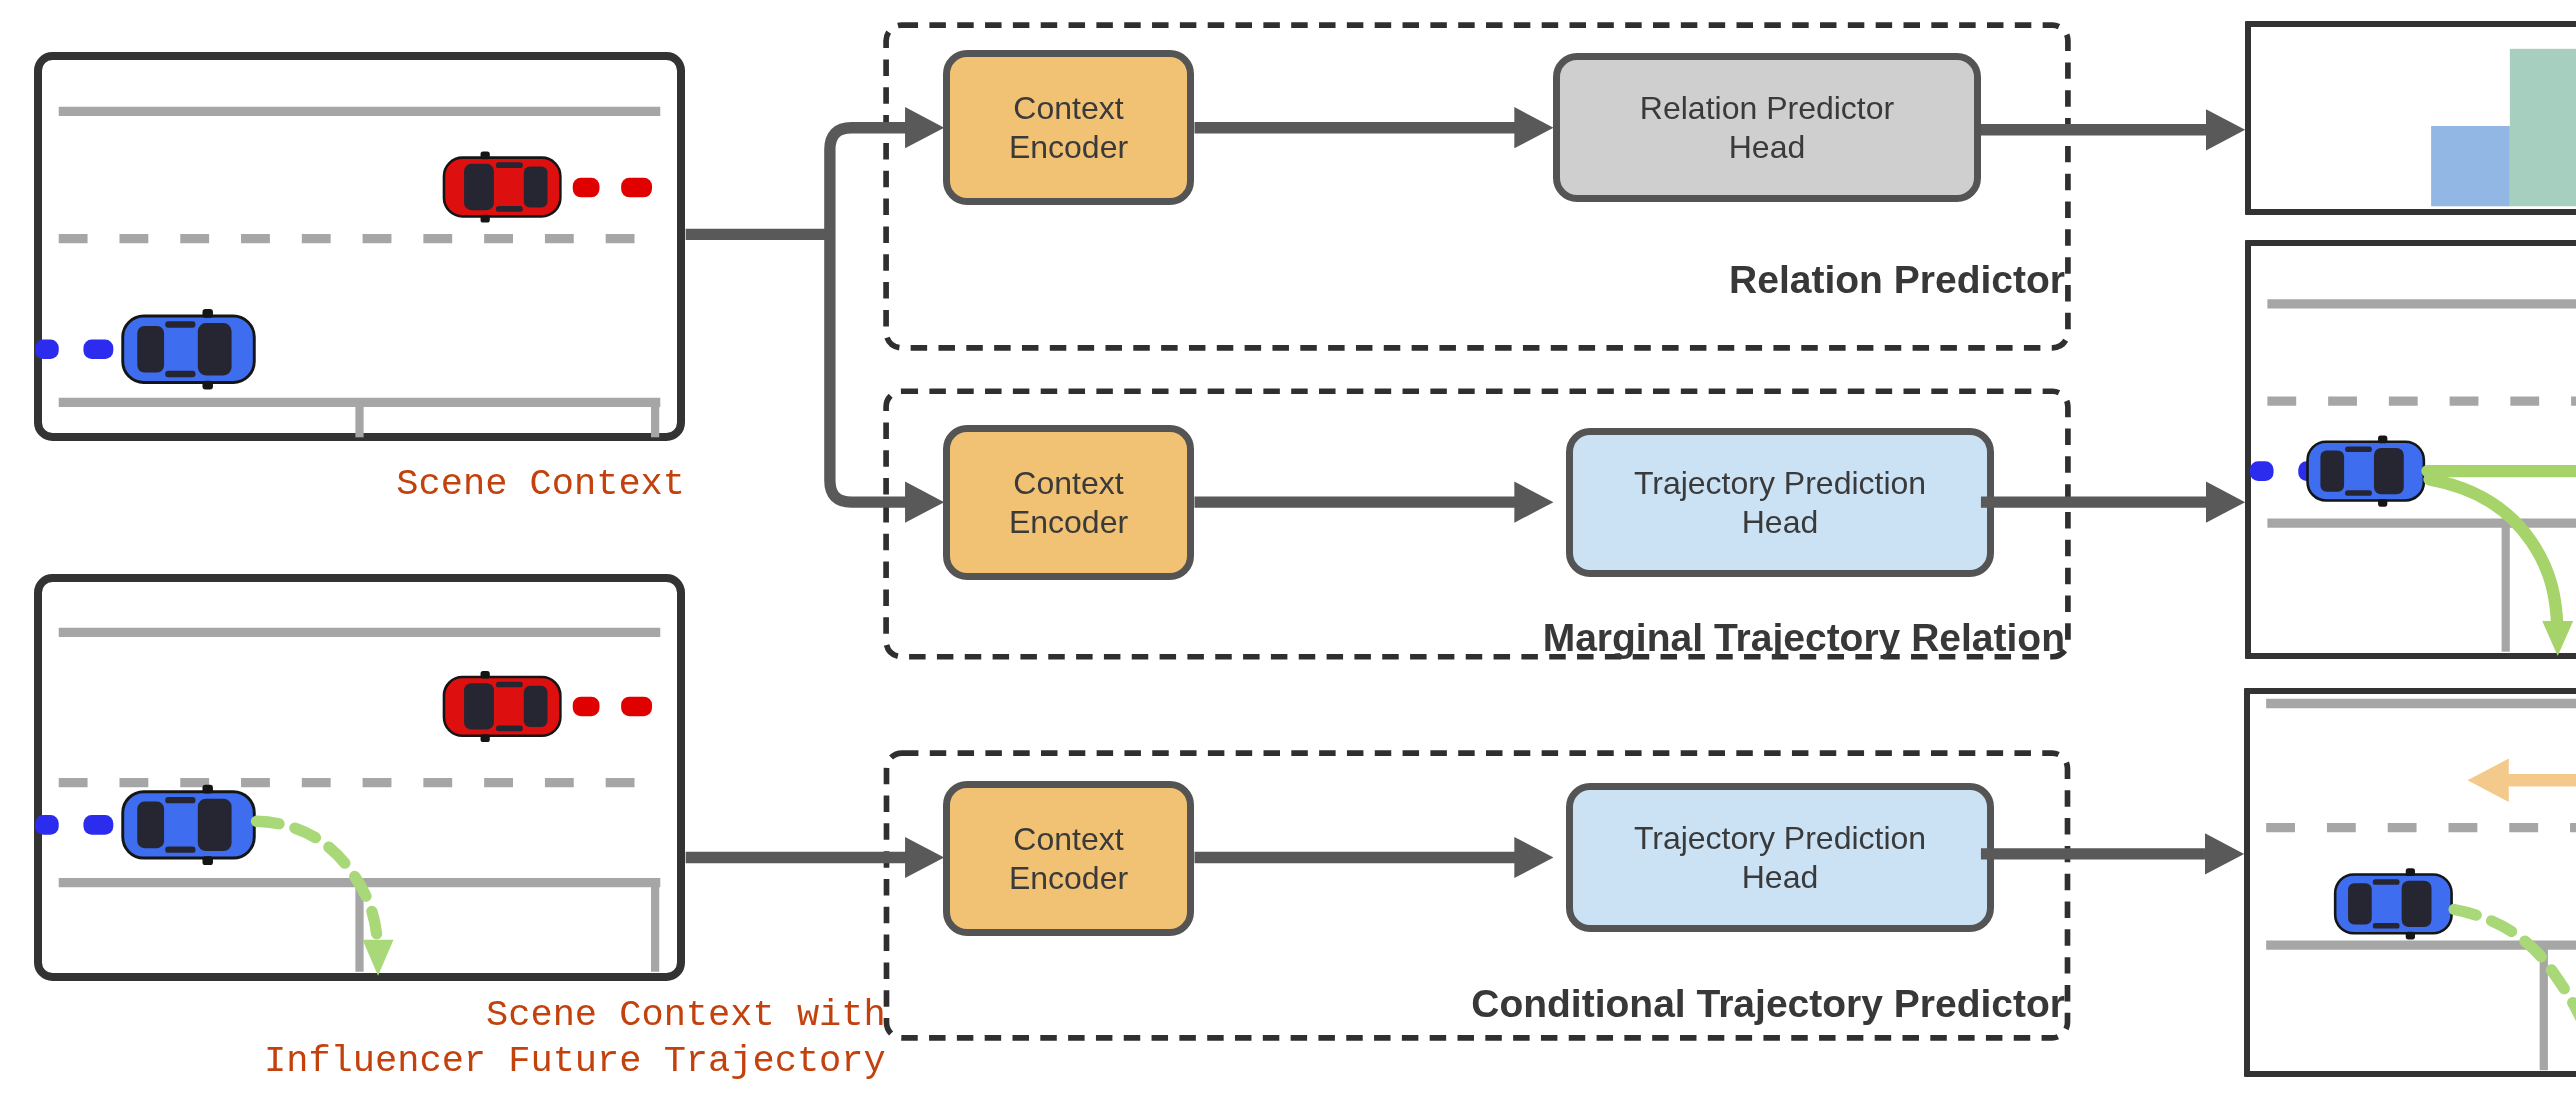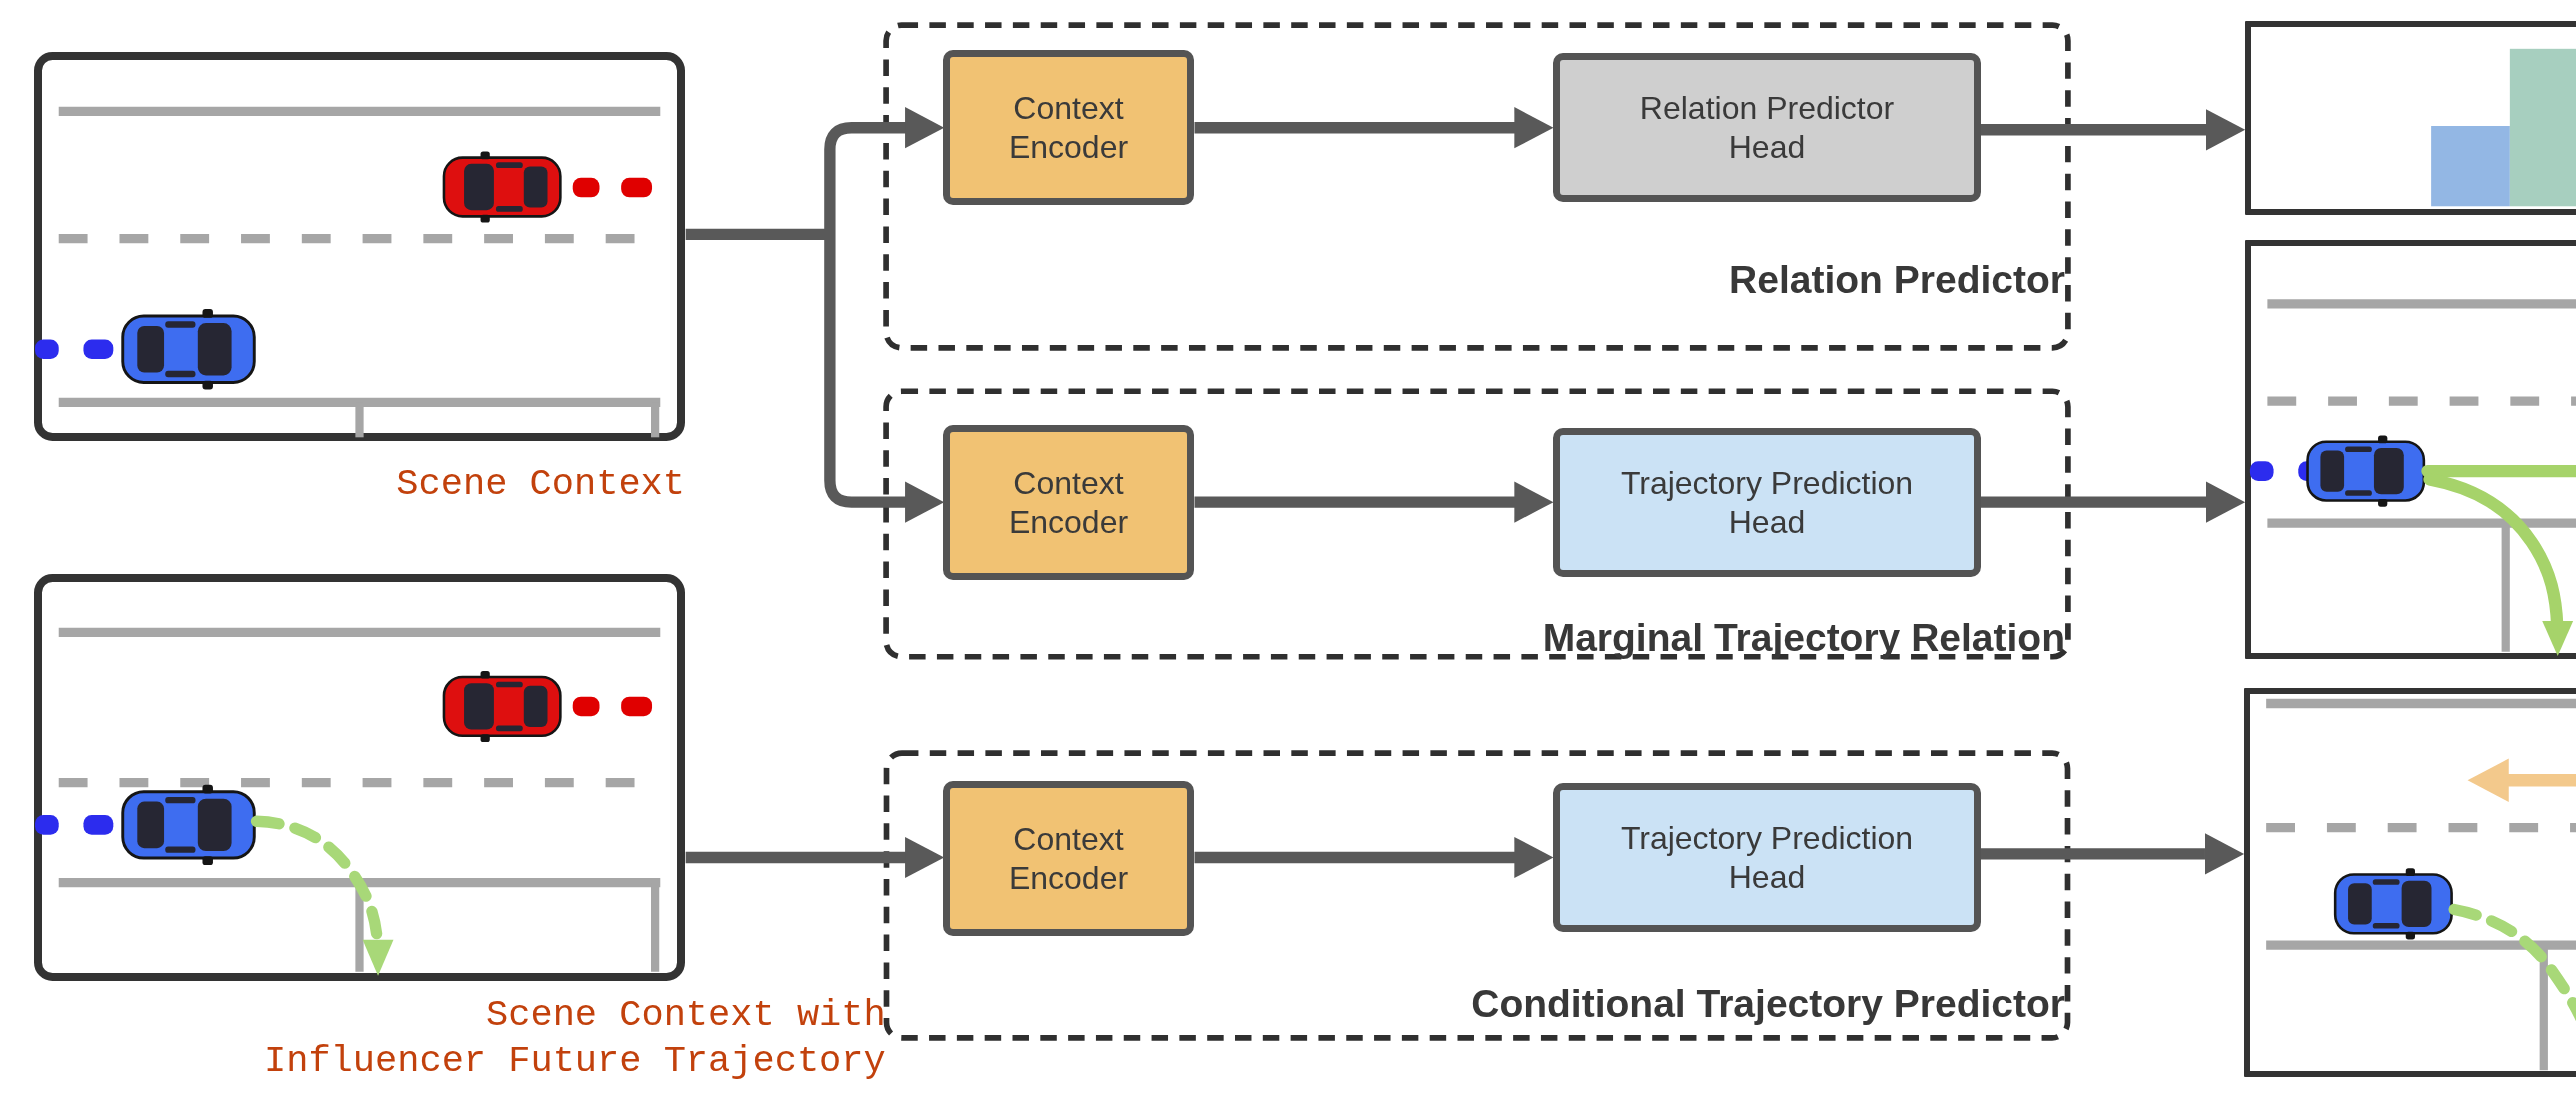--- a/index.html
+++ b/index.html
@@ -7,26 +7,26 @@
           font-family:"Liberation Sans", sans-serif;}
   svg{display:block;}
   
   .scene{position:absolute;border:8.2px solid #333333;border-radius:18.5px;background:#ffffff;box-sizing:border-box;}
   
   .outpanel{position:absolute;border:6.2px solid #333333;border-radius:1px;background:#ffffff;box-sizing:border-box;}
   .scene > svg,.outpanel > svg{position:absolute;}
   
   .dashedbox{position:absolute;pointer-events:none;}
   
-  .node{position:absolute;box-sizing:border-box;border:7.2px solid #545454;border-radius:10px;
+  .node{position:absolute;box-sizing:border-box;border:7.2px solid #545454;border-radius:24px;
         display:flex;align-items:center;justify-content:center;text-align:center;
         font-size:32px;line-height:1.2;color:#3a3a3a;white-space:pre-line;}
   .enc{background:#f1c273;}
   .headgray{background:#cfcfcf;}
-  .headblue{background:#cbe2f5;}
+  .headblue{background:#cbe2f5;margin-left:13px;}
   
   .plabel{position:absolute;right:872px;font-size:39px;font-weight:bold;color:#383838;white-space:nowrap;text-align:center;}
   
   .slabel{position:absolute;font-size:37px;color:#c2410c;text-align:right;line-height:1.25;white-space:pre-line;font-family:Liberation Mono, monospace;}
   #arrowlayer{position:absolute;left:0;top:0;pointer-events:none;}
 </style>
 </head>
 <body>
 
 <div id="canvas">

